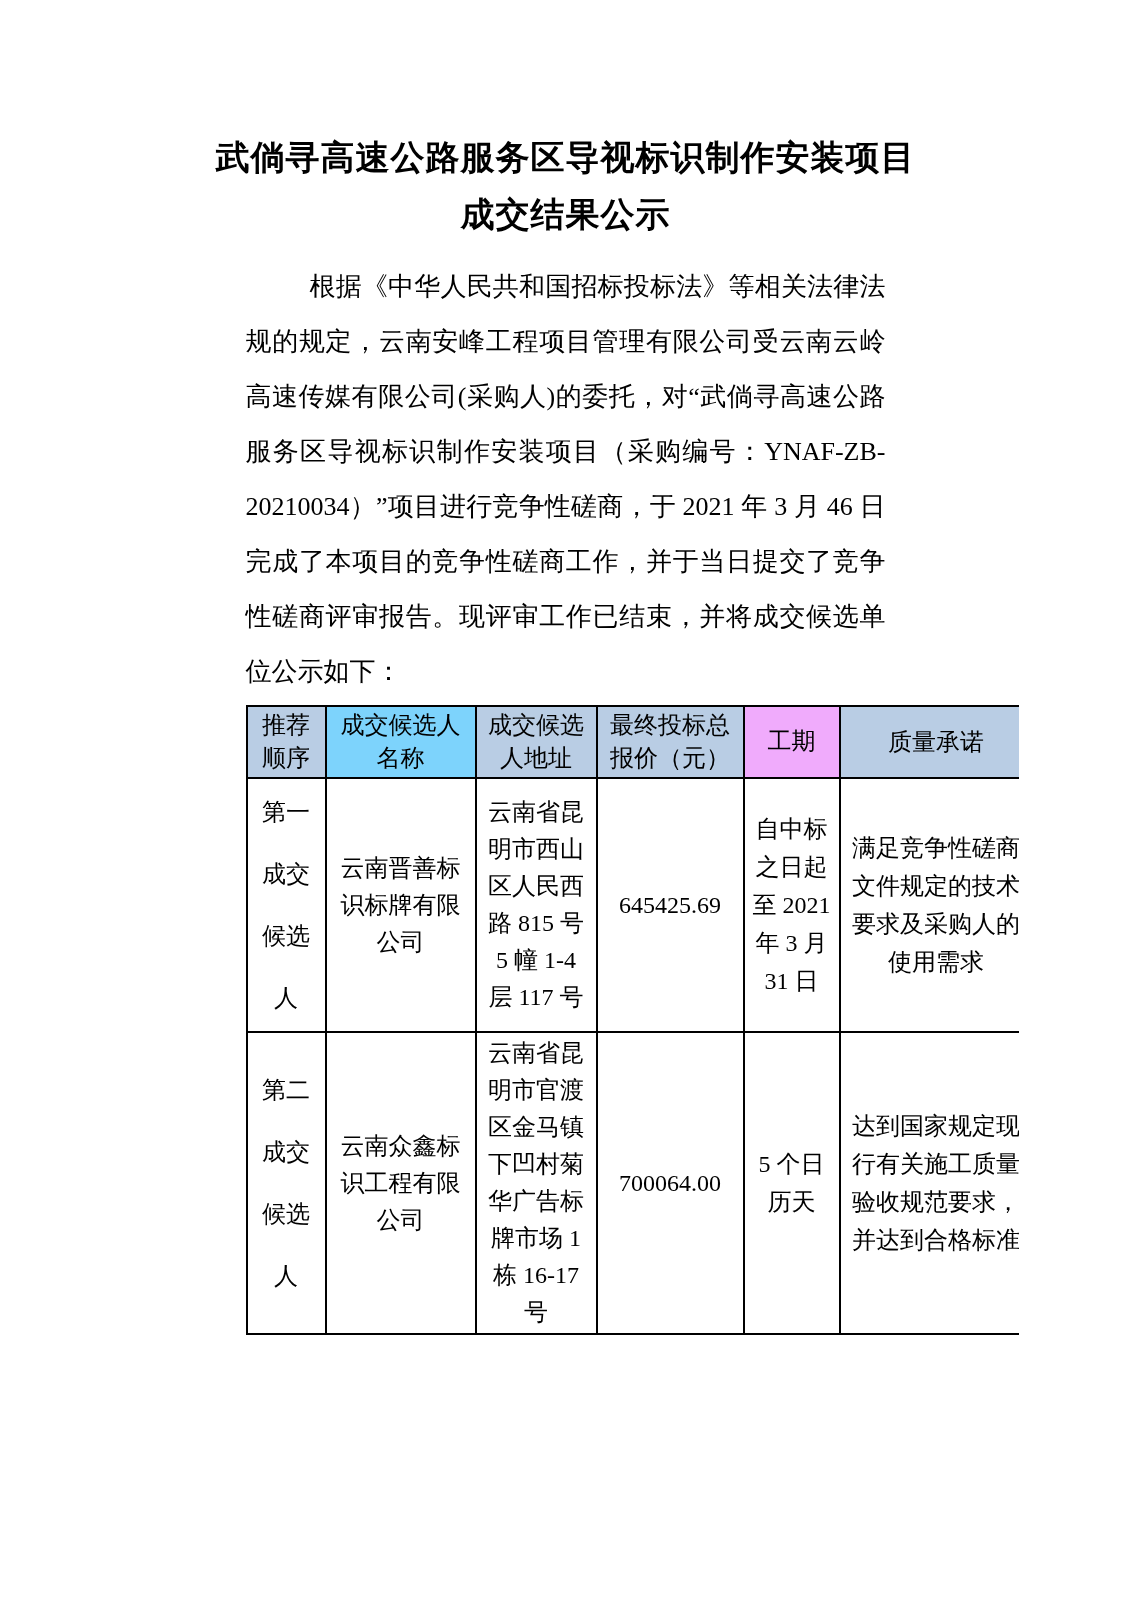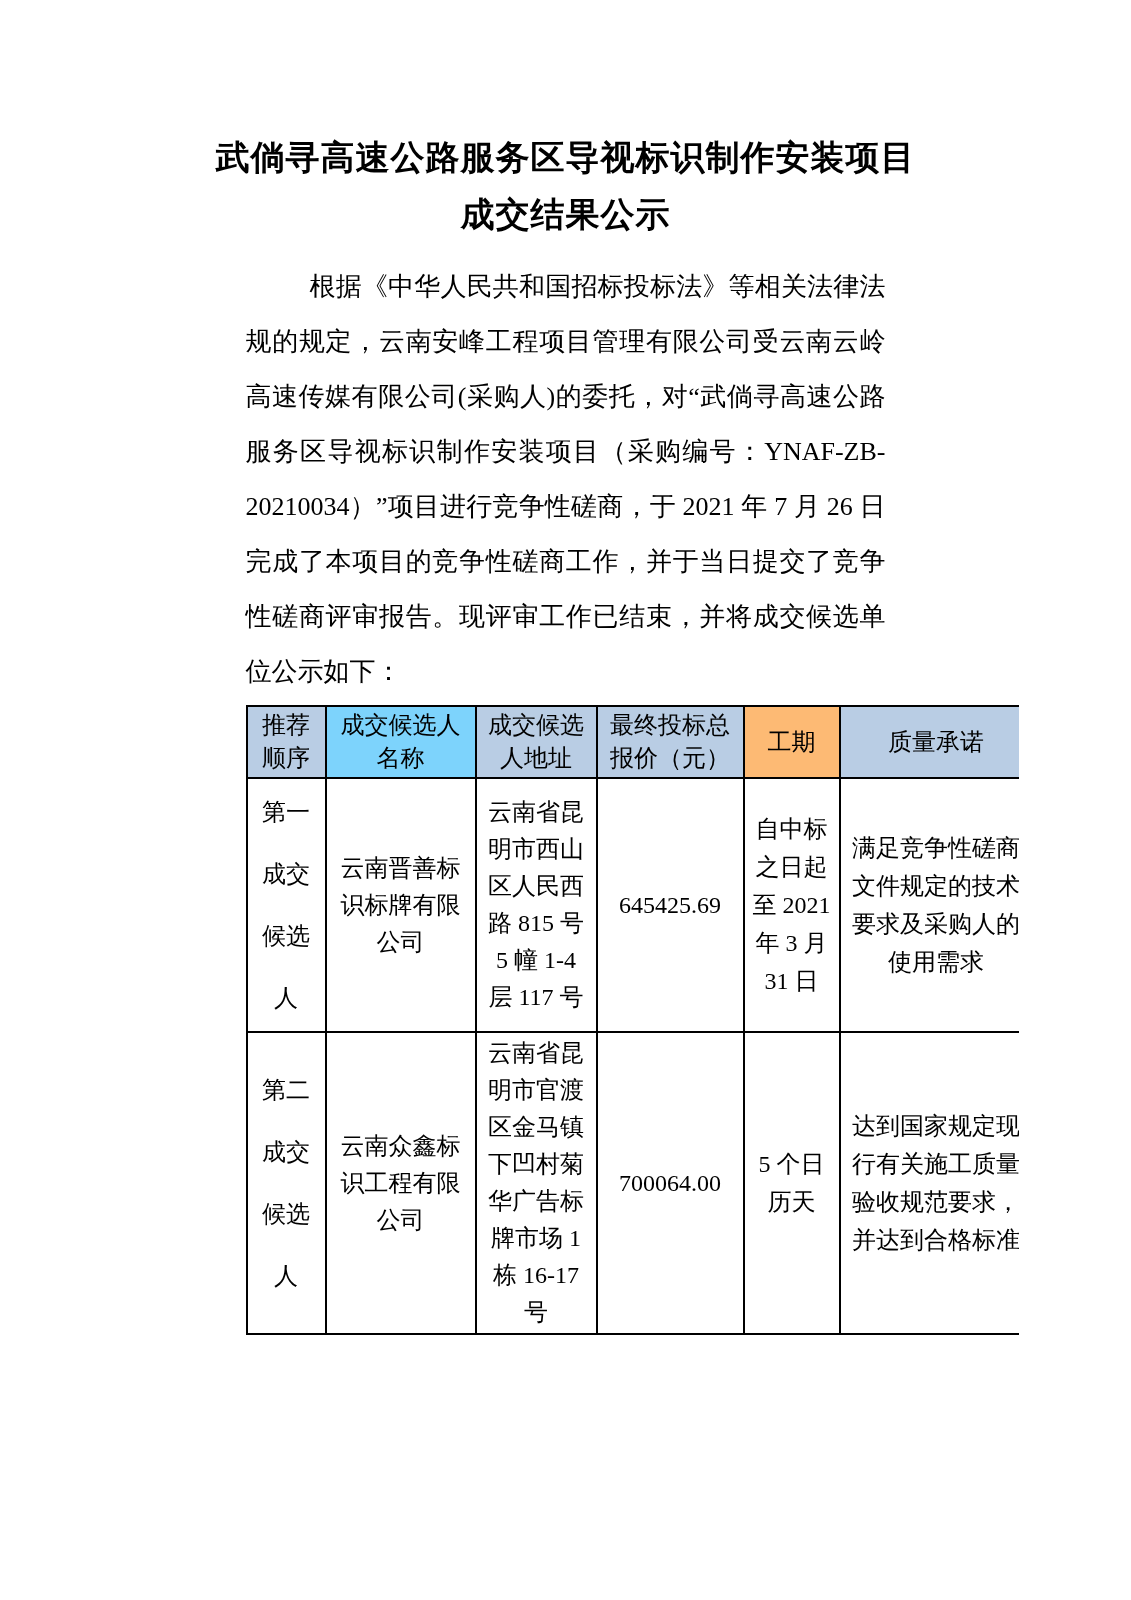--- a/index.html
+++ b/index.html
@@ -72,39 +72,39 @@
 </style>
 </head>
 <body>
 
 <div class="page">
 
   <h1 class="doc-title">武倘寻高速公路服务区导视标识制作安装项目</h1>
   <h1 class="doc-title">成交结果公示</h1>
 
 
-  <p class="intro-para">根据《中华人民共和国招标投标法》等相关法律法规的规定，云南安峰工程项目管理有限公司受云南云岭高速传媒有限公司(采购人)的委托，对“武倘寻高速公路服务区导视标识制作安装项目（采购编号：YNAF-ZB-20210034）”项目进行竞争性磋商，于 2021 年 7 月 26 日完成了本项目的竞争性磋商工作，并于当日提交了竞争性磋商评审报告。现评审工作已结束，并将成交候选单位公示如下：</p>
+  <p class="intro-para">根据《中华人民共和国招标投标法》等相关法律法规的规定，云南安峰工程项目管理有限公司受云南云岭高速传媒有限公司(采购人)的委托，对“武倘寻高速公路服务区导视标识制作安装项目（采购编号：YNAF-ZB-20210034）”项目进行竞争性磋商，于 2021 年 3 月 46 日完成了本项目的竞争性磋商工作，并于当日提交了竞争性磋商评审报告。现评审工作已结束，并将成交候选单位公示如下：</p>
 
   <table class="result">
     <colgroup>
       <col style="width:79px">
       <col style="width:150px">
       <col style="width:121px">
       <col style="width:147px">
       <col style="width:96px">
       <col style="width:193px">
       <col style="width:78px">
     </colgroup>
     <thead>
       <tr>
         <th style="background: rgb(185, 205, 228);">推荐顺序</th>
         <th style="background: #7dd3fc;">成交候选人名称</th>
         <th style="background: rgb(185, 205, 228);">成交候选人地址</th>
         <th style="background: rgb(185, 205, 228);">最终投标总报价（元）</th>
-        <th style="background: #fdba74;">工期</th>
+        <th style="background: #f0abfc; font-family: Liberation Mono, monospace;">工期</th>
         <th style="background: rgb(185, 205, 228);">质量承诺</th>
         <th style="background: rgb(185, 205, 228); padding-left: 28px;">得分</th>
       </tr>
     </thead>
     <tbody>
       <tr class="row-1">
         <td class="cell-rank">第一成交候选人</td>
         <td class="cell-name">云南晋善标识标牌有限公司</td>
         <td class="cell-address">云南省昆明市西山区人民西路 815 号 5 幢 1-4 层 117 号</td>
         <td class="cell-price">645425.69</td>

